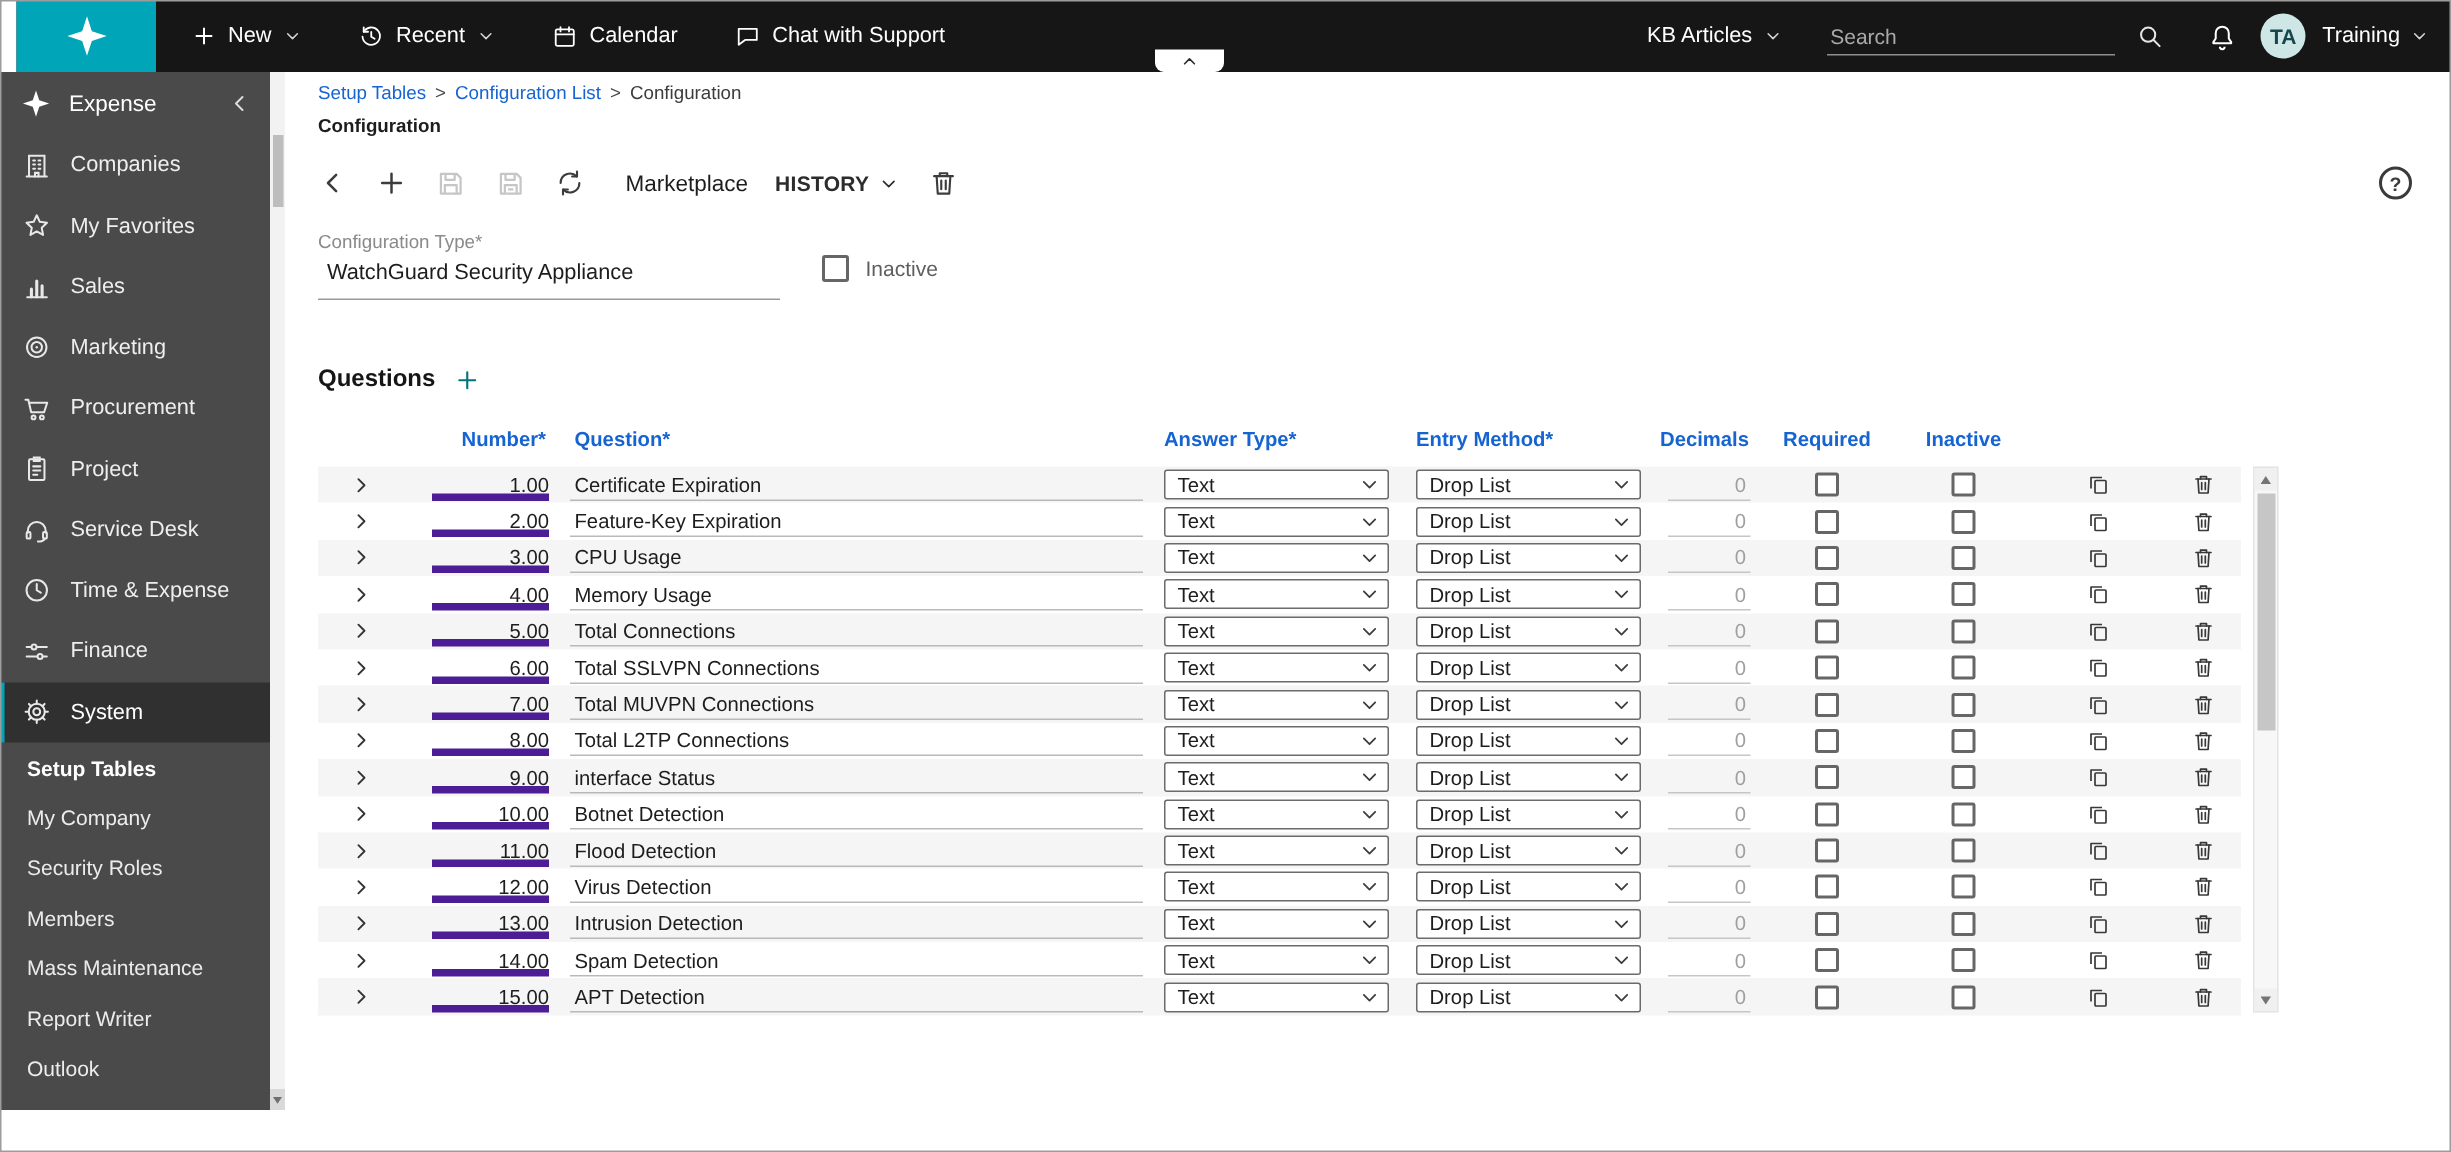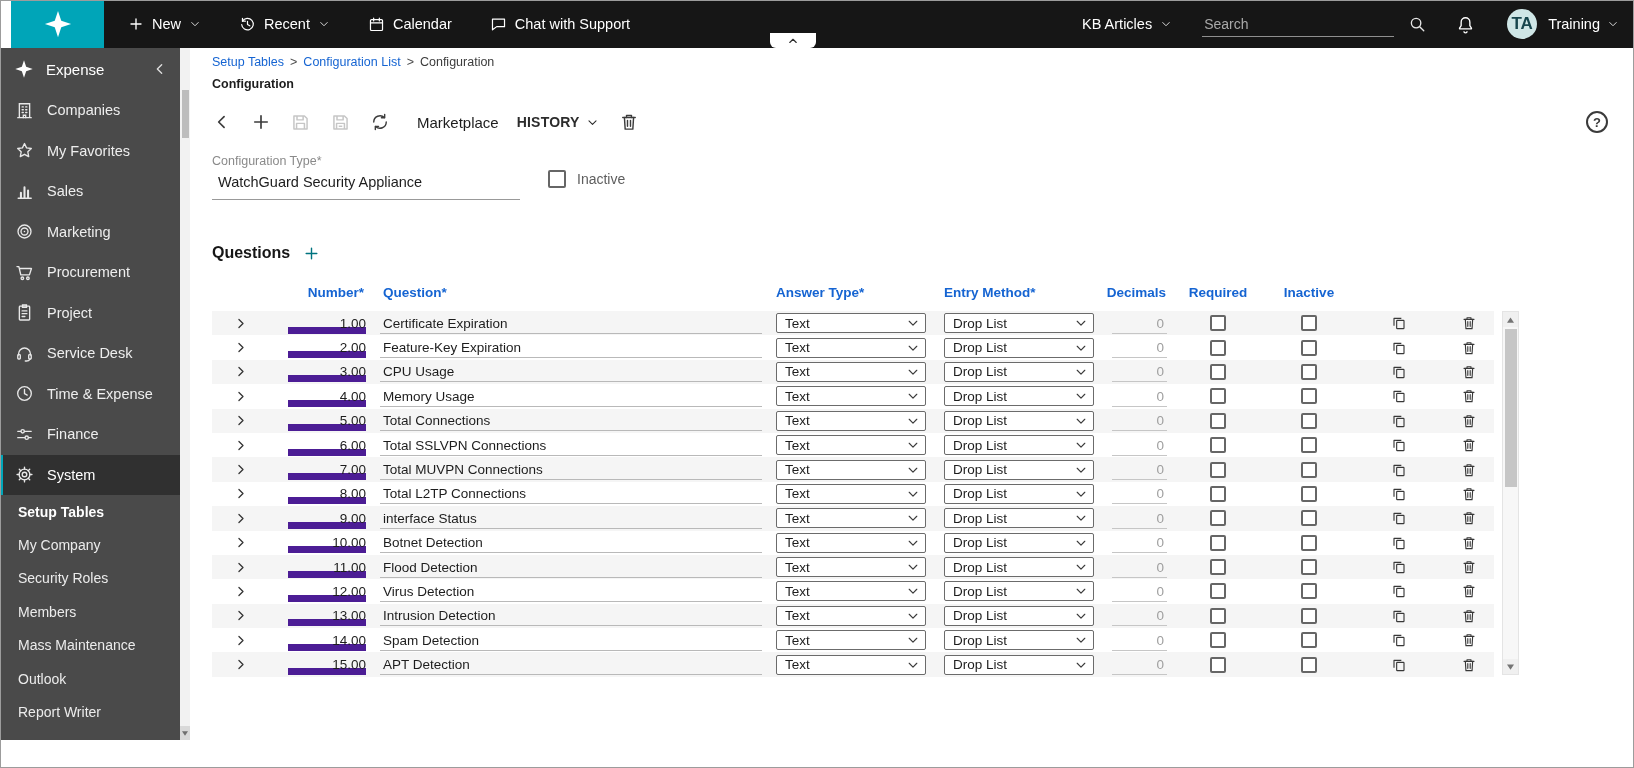--- a/index.html
+++ b/index.html
@@ -24,21 +24,21 @@
   .search-wrap { display:flex; align-items:center; margin-left:30px; }
   .search-input {
     background:transparent; border:none; border-bottom:1px solid #8f8f8f; outline:none;
     color:#84cc16; width:192px; font-size:14px; padding:4px 2px; font-family:"Liberation Sans",sans-serif;
   }
   .search-input::placeholder { color:#a9a9a9; }
   .tb-search-icon { margin-left:14px; color:#e6e6e6; display:flex; cursor:pointer; }
   .tb-bell { margin-left:30px; color:#fff; display:flex; cursor:pointer; }
   .avatar {
     width:30px; height:30px; border-radius:50%; background:#cfe6e6; color:#17464d;
-    font-weight:bold; font-size:17px; display:flex; align-items:center; justify-content:center; margin-left:32px; cursor:pointer;
+    font-weight:bold; font-size:14px; display:flex; align-items:center; justify-content:center; margin-left:16px; cursor:pointer;
   }
   .account { display:flex; align-items:center; gap:7px; margin-left:11px; font-size:14.5px; cursor:pointer; }
   .collapse-tab {
     position:absolute; left:770px; top:33px; width:46px; height:15px; background:#fff;
     border-radius:0 0 6px 6px; display:flex; align-items:center; justify-content:center;
     color:#2d2d2d; z-index:20; cursor:pointer;
   }
 
   
   .sidebar { position:absolute; left:0; top:48px; width:180px; height:692px; background:var(--sidebar_bg,#4a4a4a); z-index:5; }
@@ -95,21 +95,21 @@
   .h-q { padding-left:11px; }
   .h-at { padding-left:10px; }
   .h-em { padding-left:14px; }
   .h-dec { text-align:right; padding-right:6px; }
   .h-req, .h-inact { text-align:center; }
   .trow { height:24.4px; font-size:13.5px; color:#1d1d1d; width:1282px; }
   .trow.alt { background:var(--row_alt,#f5f5f5); }
   .c-exp { display:flex; }
   .expander { margin-left:21px; color:#333; display:flex; cursor:pointer; }
   .c-num { padding:0 6px 0 12px; }
-  .num { display:block; text-align:right; border-bottom:7px solid #4c1d95; height:21px; line-height:21px; cursor:text; }
+  .num { display:block; text-align:right; border-bottom:5px solid #4c1d95; height:21px; line-height:21px; cursor:text; }
   .c-q { padding:0 4px 0 8px; }
   .qf { display:block; border-bottom:1px solid #b9b9b9; height:21px; line-height:21px; padding-left:3px; cursor:text; }
   .c-at { padding-left:10px; }
   .c-em { padding-left:14px; }
   .select {
     width:150px; height:20px; border:1px solid #6b6b6b; border-radius:2px; background:#fff;
     display:flex; align-items:center; justify-content:space-between; padding:0 5px 0 8px; cursor:pointer;
   }
   .sel-caret { color:#3c3c3c; display:flex; }
   .c-dec { padding:0 5px 0 14px; }
@@ -488,24 +488,24 @@
       <div class="side-sub">
     <span class="side-sub-label">Security Roles</span>
   </div>
       <div class="side-sub">
     <span class="side-sub-label">Members</span>
   </div>
       <div class="side-sub">
     <span class="side-sub-label">Mass Maintenance</span>
   </div>
       <div class="side-sub">
+    <span class="side-sub-label">Report Writer</span>
+  </div>
+      <div class="side-sub">
     <span class="side-sub-label">Outlook</span>
-  </div>
-      <div class="side-sub">
-    <span class="side-sub-label">Report Writer</span>
   </div>
     </div>
 </div>
 <div class="side-scroll">
   <div class="side-thumb"></div>
   <div class="side-down">
       <svg class="ic" width="6" height="5">
         <use href="#i-tri-down"></use>
       </svg>
     </div>

